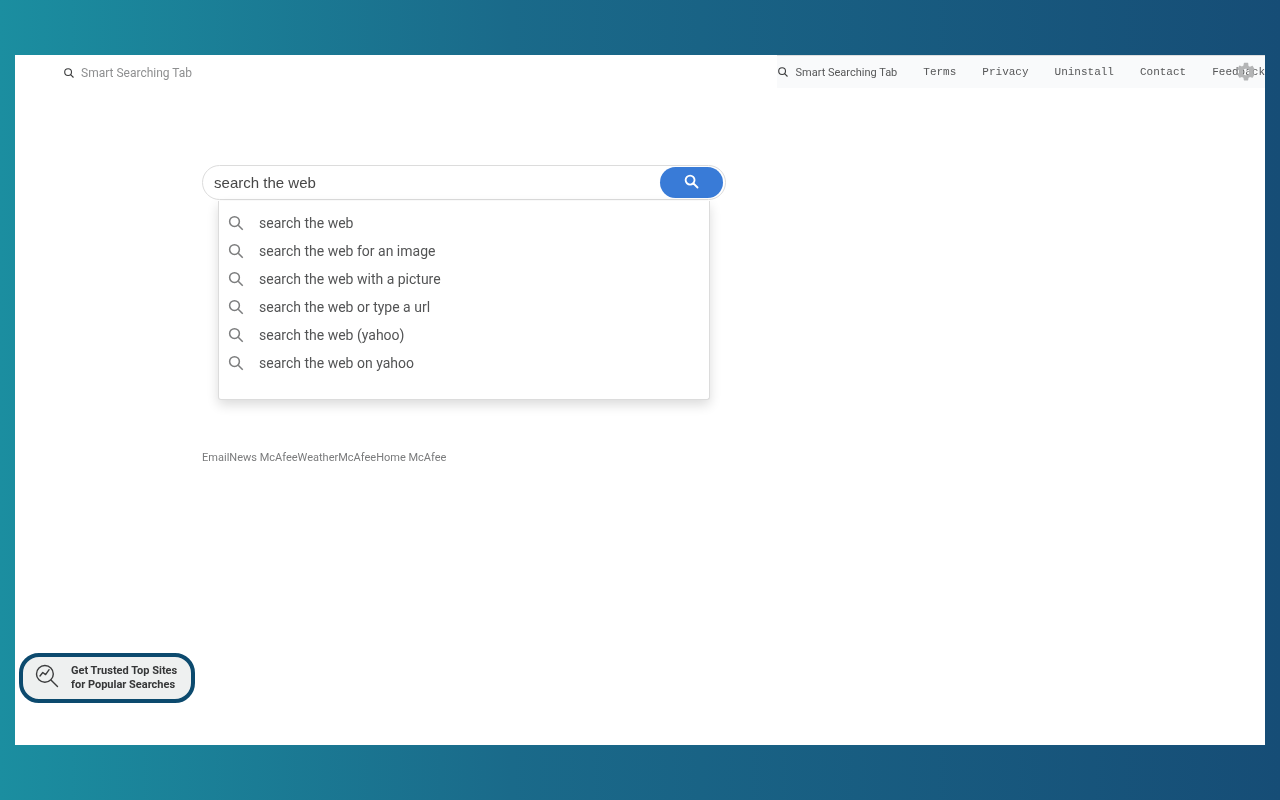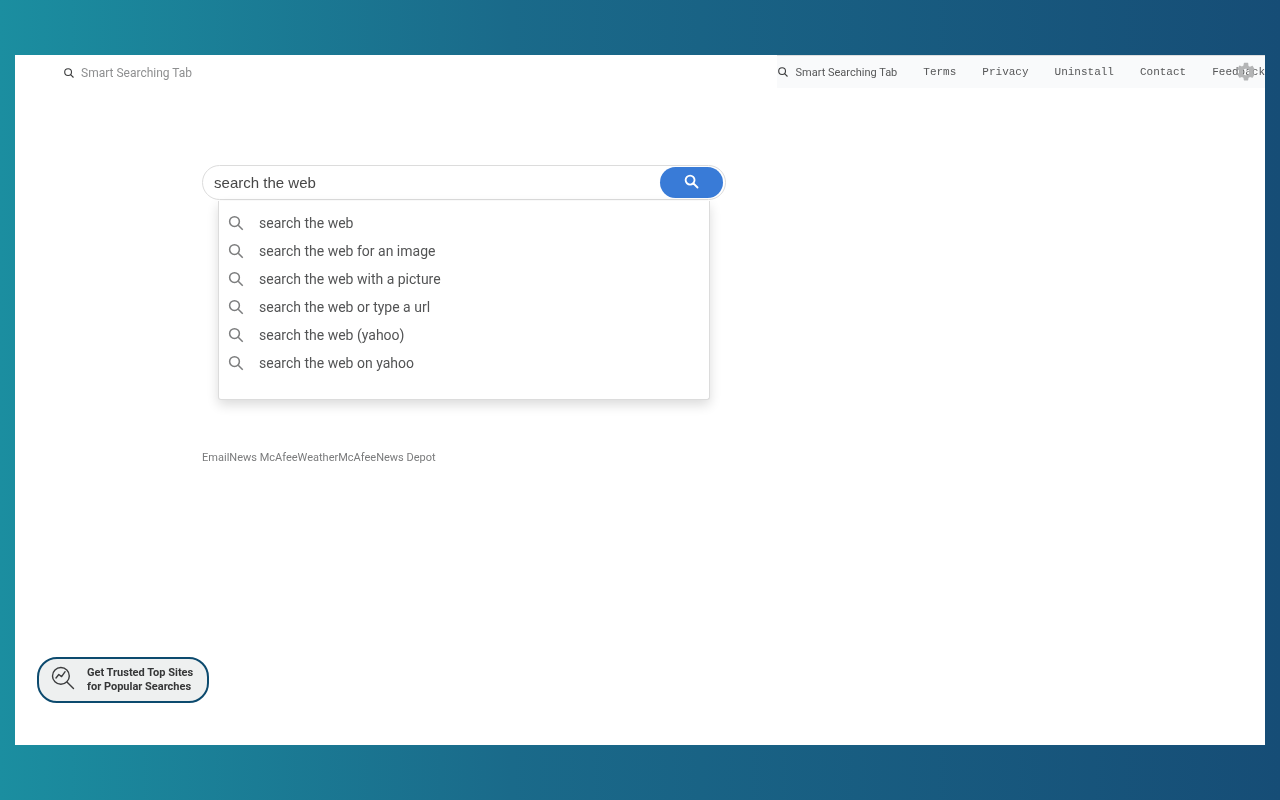--- a/index.html
+++ b/index.html
@@ -98,24 +98,24 @@
       top: 396px;
       display: flex;
     }
     .ql {
       font-size: 11px;
       color: #7a7b7c;
       cursor: pointer;
     }
     .bubble {
       position: absolute;
-      left: 22px;
+      left: 4px;
       bottom: 42px;
       background: #eef0f0;
-      border: 2px solid #0c4a6e;
+      border: 4px solid #0c4a6e;
       border-radius: 20px;
       padding: 5px 14px 5px 10px;
       display: flex;
       align-items: center;
       gap: 10px;
       cursor: pointer;
     }
     .bubble svg { width: 28px; height: 28px; }
     .bubble-text { font-size: 11px; font-weight: 700; color: #353637; line-height: 1.25; }
     .footer {
@@ -228,21 +228,21 @@
           <span class="sugg-text">search the web on yahoo</span>
         </div>
       </div>
     </div>
 
     <div class="quicklinks">
       <span class="ql">Email</span>
       <span class="ql">News McAfee</span>
       <span class="ql">Weather</span>
       <span class="ql">McAfee</span>
-      <span class="ql">News Depot</span>
+      <span class="ql">Home McAfee</span>
     </div>
 
   </div>
 
   <div class="bubble">
     <span>
       <svg viewBox="0 0 40 40" fill="none" stroke="#3b3c3d" stroke-width="2" stroke-linecap="round" stroke-linejoin="round">
         <circle cx="17" cy="17" r="12"></circle>
         <line x1="26" y1="26" x2="35" y2="35"></line>
         <polyline points="10,20 14,15 18,18 23,11"></polyline>

